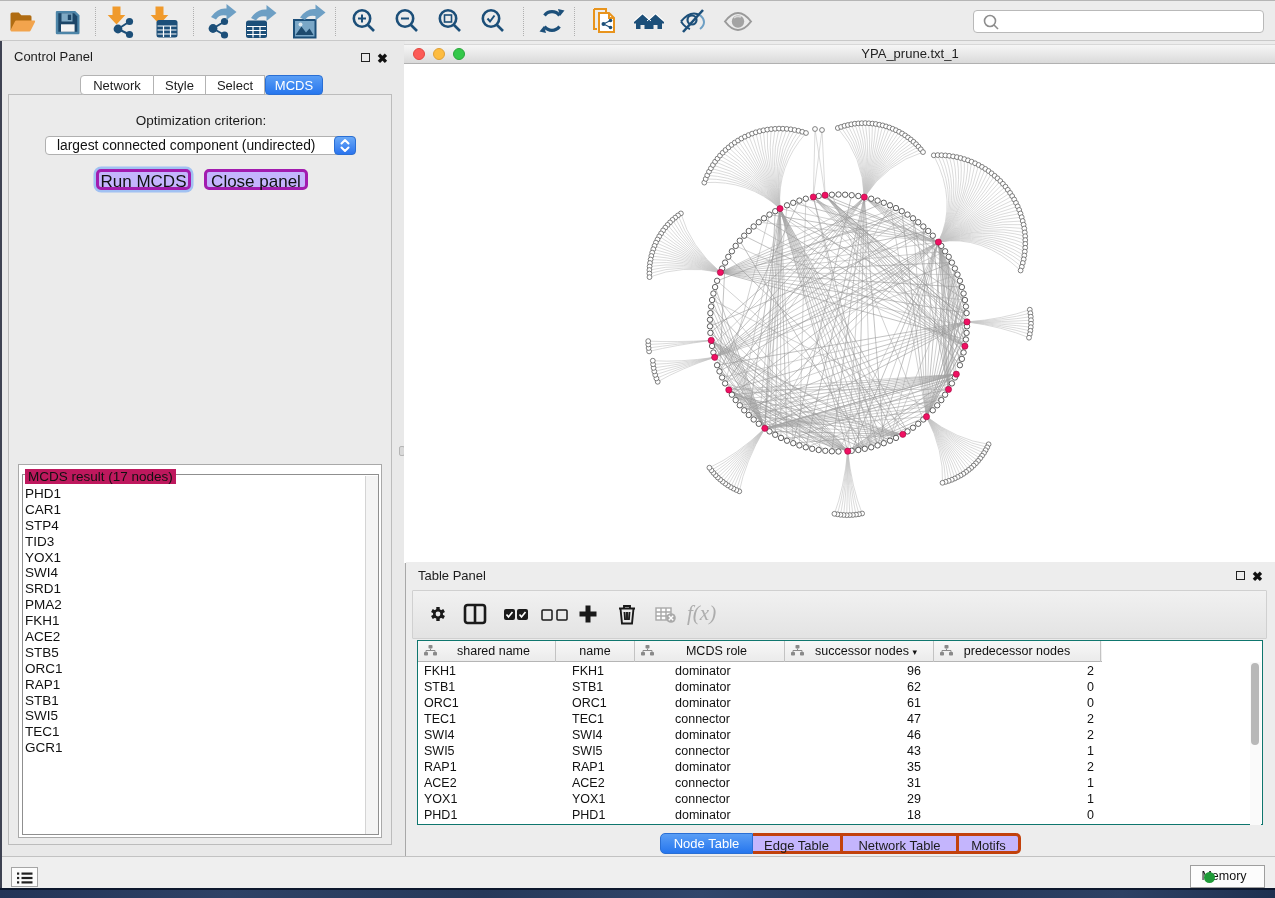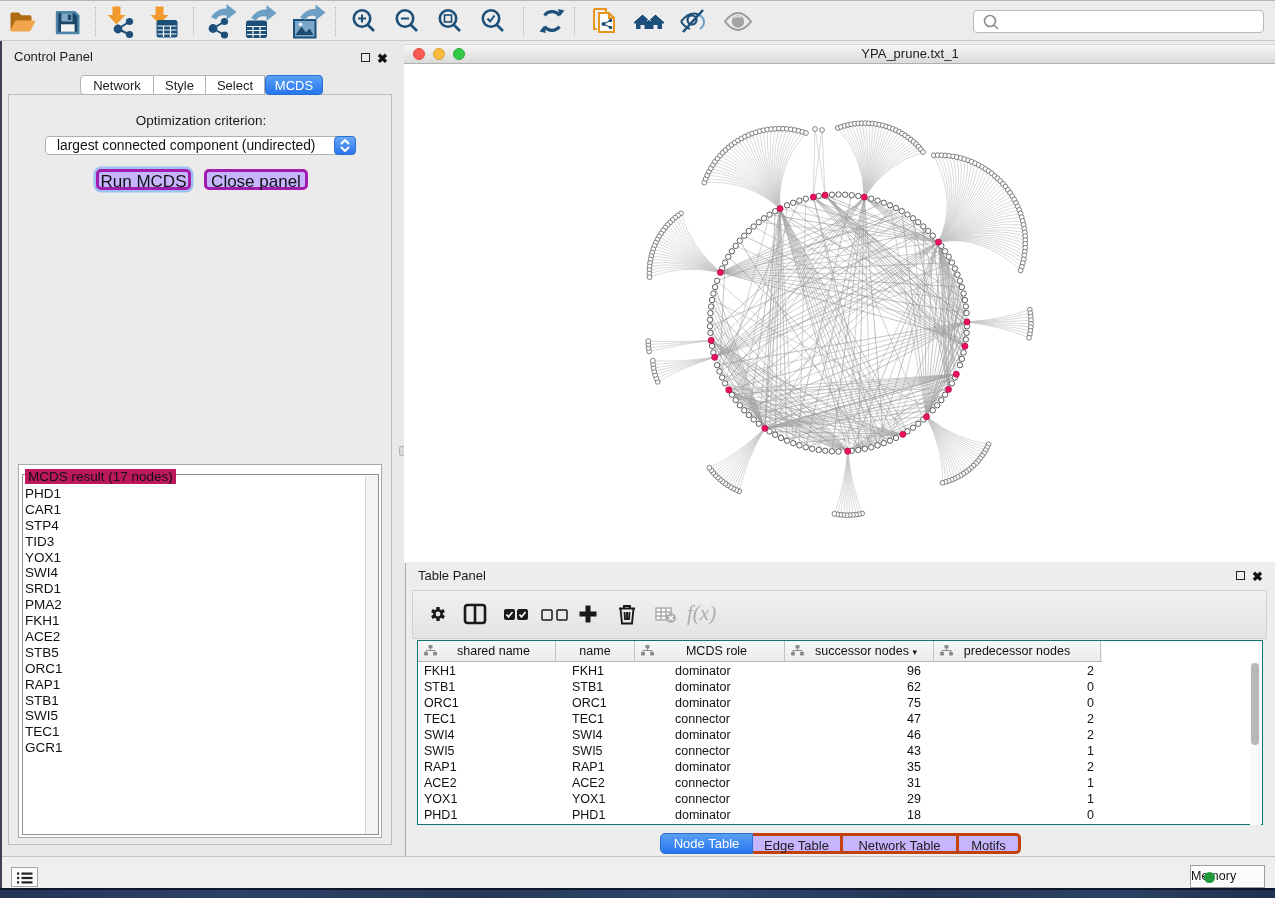--- a/index.html
+++ b/index.html
@@ -101,21 +101,21 @@
 #bt2 { left:93px; width:90px; border-left:none; }
 #bt3 { left:183px; width:116px; border-left:none; }
 #bt4 { left:299px; width:62px; border-left:none; border-radius:0 5px 5px 0; }
 
 #statusbar { left:2px; top:856px; width:1273px; height:32px; background:#efefef;
   border-top:1px solid #c2c2c2; }
 #listbtn { left:11px; top:867px; width:27px; height:20px; background:#fcfcfc;
   border:1px solid #a5a5a5; }
 #membtn { left:1190px; top:865px; width:75px; height:23px; background:#fcfcfc;
   border:1px solid #9e9e9e; font-size:12.5px; color:#111;
-  line-height:21px; text-align:left; padding-right:7px; }
+  line-height:21px; text-align:center; padding-right:7px; }
 #memdot { position:absolute; left:13px; top:6px; width:11px; height:11px;
   border-radius:50%; background:#1f9a38; }
 #wallpaper { left:0; top:888px; width:1275px; height:10px;
   background:linear-gradient(180deg,rgba(10,20,40,.9) 0 2px,rgba(0,0,0,0) 2px),
   linear-gradient(90deg,#233457,#2e4266 18%,#26395a 38%,#31466b 55%,#243759 72%,#2d4164 88%,#1e3050); }
 </style></head><body>
 
 <div id="toolbar" class="abs">
 <svg width="1275" height="41" style="position:absolute;left:0;top:0">
 
@@ -717,21 +717,21 @@
         <span class="c1">STB1</span>
         <span class="c2">STB1</span>
         <span class="c3">dominator</span>
         <span class="c4">62</span>
         <span class="c5">0</span>
       </div>
       <div class="trow">
         <span class="c1">ORC1</span>
         <span class="c2">ORC1</span>
         <span class="c3">dominator</span>
-        <span class="c4">75</span>
+        <span class="c4">61</span>
         <span class="c5">0</span>
       </div>
       <div class="trow">
         <span class="c1">TEC1</span>
         <span class="c2">TEC1</span>
         <span class="c3">connector</span>
         <span class="c4">47</span>
         <span class="c5">2</span>
       </div>
       <div class="trow">

